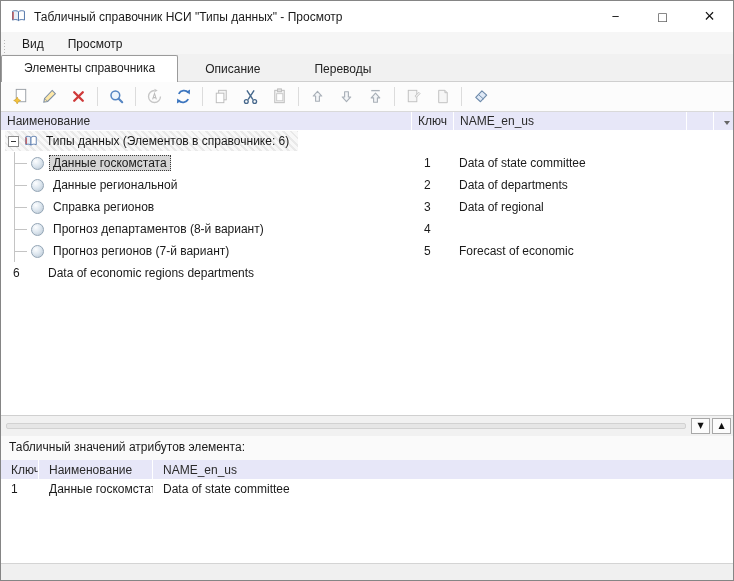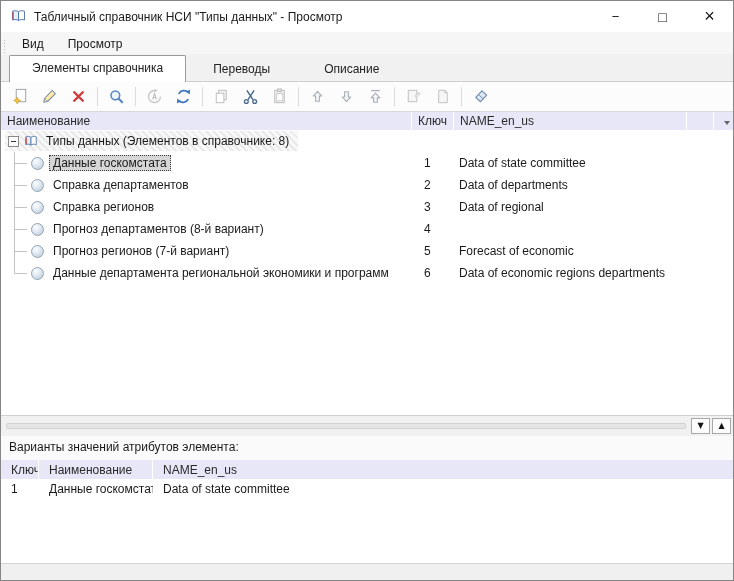--- a/index.html
+++ b/index.html
@@ -15,21 +15,21 @@
   .title-text{margin-left:7px;white-space:nowrap;}
   .win-controls{margin-left:auto;display:flex;height:100%;}
   .win-btn{width:47px;height:100%;display:flex;align-items:center;justify-content:center;font-size:13px;color:#111;}
   .win-btn.close{font-size:18px;}
   .win-btn.max{font-size:14px;}
   
   .menubar{height:22px;flex:none;display:flex;align-items:flex-end;background:#f6f6f6;}
   .menu-grip{width:1px;height:14px;margin:0 8px 0 3px;background:repeating-linear-gradient(#b9b9b9 0 1px,transparent 1px 3px);}
   .menu-item{padding:3px 9px;margin-right:6px;}
   
-  .tabstrip{height:27px;flex:none;background:#f1f1f1;border-bottom:1px solid #cfcfcf;display:flex;align-items:flex-end;padding-left:8px;}
+  .tabstrip{height:27px;flex:none;background:#f1f1f1;border-bottom:1px solid #cfcfcf;display:flex;align-items:flex-end;padding-left:0;}
   .tab{height:24px;line-height:24px;padding:0 27px;color:#222;}
   .tab.active{background:#fff;border:1px solid #9b9b9b;border-bottom:none;height:26px;line-height:25px;padding:0 22px;
     border-radius:2px 2px 0 0;margin-bottom:-1px;position:relative;z-index:2;}
   
   .toolbar{height:29px;flex:none;background:#fcfcfc;border-bottom:1px solid #d9d9d9;display:flex;align-items:center;padding-left:5px;}
   .tbtn{width:29px;height:24px;display:flex;align-items:center;justify-content:center;flex:none;}
   .tbtn svg{display:block;}
   .tsep{width:1px;height:19px;background:#dcdcdc;margin:0 4px;flex:none;}
   
   .tl-header{height:18px;flex:none;display:flex;background:#e7e7f8;color:#2a2a2a;}
@@ -101,22 +101,22 @@
   </div>
 
   <div class="menubar">
     <div class="menu-grip"></div>
     <div class="menu-item">Вид</div>
     <div class="menu-item">Просмотр</div>
   </div>
 
   <div class="tabstrip">
     <div class="tab active">Элементы справочника</div>
+    <div class="tab">Описание</div>
     <div class="tab">Переводы</div>
-    <div class="tab">Описание</div>
   </div>
 
   <div class="toolbar">
     <div class="tbtn">
       <span>
           <svg viewBox="0 0 20 20" width="19" height="19">
         <rect x="5.5" y="2.5" width="10" height="13" fill="#fff" stroke="#9aa0a6"></rect>
         <polygon points="6.5,10.5 7.7,13 10.2,14.2 7.7,15.4 6.5,17.9 5.3,15.4 2.8,14.2 5.3,13" fill="#f5c33b" stroke="#c89a28" stroke-width="0.6"></polygon>
       </svg>
         </span>
@@ -259,42 +259,42 @@
       <div class="cell-name">
         <span class="root-wrap">
           <span class="expander"></span>
           <span class="book-icon">
             <svg viewBox="0 0 20 20" width="16" height="15">
               <path d="M10 4.5 C8.5 3 5.5 2.8 3 3.8 L3 14.2 C5.5 13.2 8.5 13.4 10 14.8 Z" fill="#e8eef7" stroke="#4a6fa5" stroke-width="1.1"></path>
               <path d="M10 4.5 C11.5 3 14.5 2.8 17 3.8 L17 14.2 C14.5 13.2 11.5 13.4 10 14.8 Z" fill="#ffffff" stroke="#4a6fa5" stroke-width="1.1"></path>
               <path d="M3.6 4.6 L3.6 13.4" stroke="#c05050" stroke-width="1.6"></path>
             </svg>
           </span>
-          <span class="row-label">Типы данных (Элементов в справочнике: 8)</span>
+          <span class="row-label">Типы данных (Элементов в справочнике: 6)</span>
         </span>
       </div>
       <div class="cell-key"></div>
       <div class="cell-en"></div>
     </div>
 
     <div class="trow">
       <div class="cell-name">
         <span class="conn"></span>
         <span class="sphere"></span>
         <span class="row-label selected">Данные госкомстата</span>
       </div>
       <div class="cell-key">1</div>
       <div class="cell-en">Data of state committee</div>
     </div>
 
     <div class="trow">
       <div class="cell-name">
         <span class="conn"></span>
         <span class="sphere"></span>
-        <span class="row-label">Справка департаментов</span>
+        <span class="row-label">Данные региональной</span>
       </div>
       <div class="cell-key">2</div>
       <div class="cell-en">Data of departments</div>
     </div>
 
     <div class="trow">
       <div class="cell-name">
         <span class="conn"></span>
         <span class="sphere"></span>
         <span class="row-label">Справка регионов</span>
@@ -316,42 +316,37 @@
       <div class="cell-name">
         <span class="conn"></span>
         <span class="sphere"></span>
         <span class="row-label">Прогноз регионов (7-й вариант)</span>
       </div>
       <div class="cell-key">5</div>
       <div class="cell-en">Forecast of economic</div>
     </div>
 
     <div class="trow">
-      <div class="cell-name">
-        <span class="conn last"></span>
-        <span class="sphere"></span>
-        <span class="row-label">Данные департамента региональной экономики и программ</span>
-      </div>
       <div class="cell-key">6</div>
       <div class="cell-en">Data of economic regions departments</div>
     </div>
 
   </div>
 
   <div class="splitter">
     <div class="groove"></div>
     <div class="split-btn">
         <span>▼</span>
       </div>
     <div class="split-btn">
         <span>▲</span>
       </div>
   </div>
 
-  <div class="bottom-label">Варианты значений атрибутов элемента:</div>
+  <div class="bottom-label">Табличный значений атрибутов элемента:</div>
 
   <div class="bt-header">
     <div class="bhc bhc-key">Ключ</div>
     <div class="bhc bhc-name">Наименование</div>
     <div class="bhc bhc-en">NAME_en_us</div>
   </div>
 
   <div class="bt-row">
     <div class="bc bc-key">1</div>
     <div class="bc bc-name">Данные госкомстата</div>

